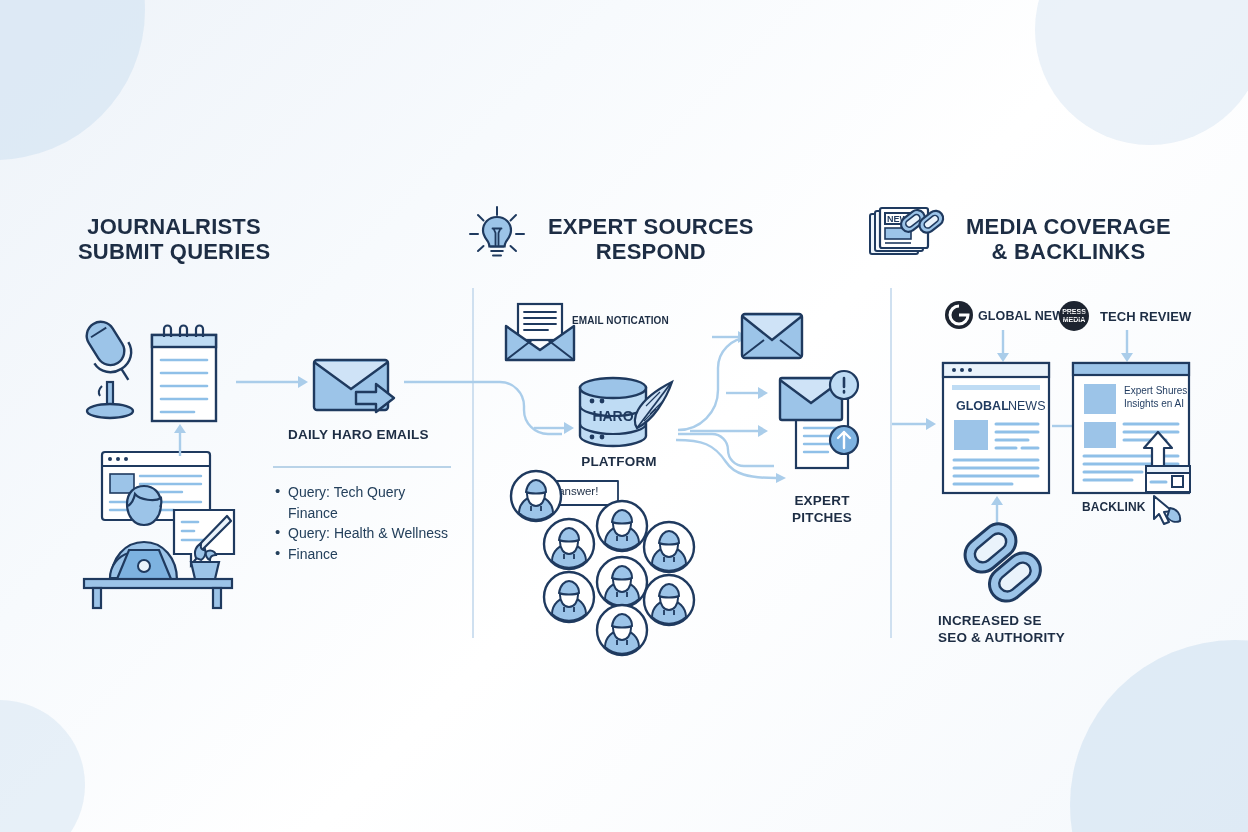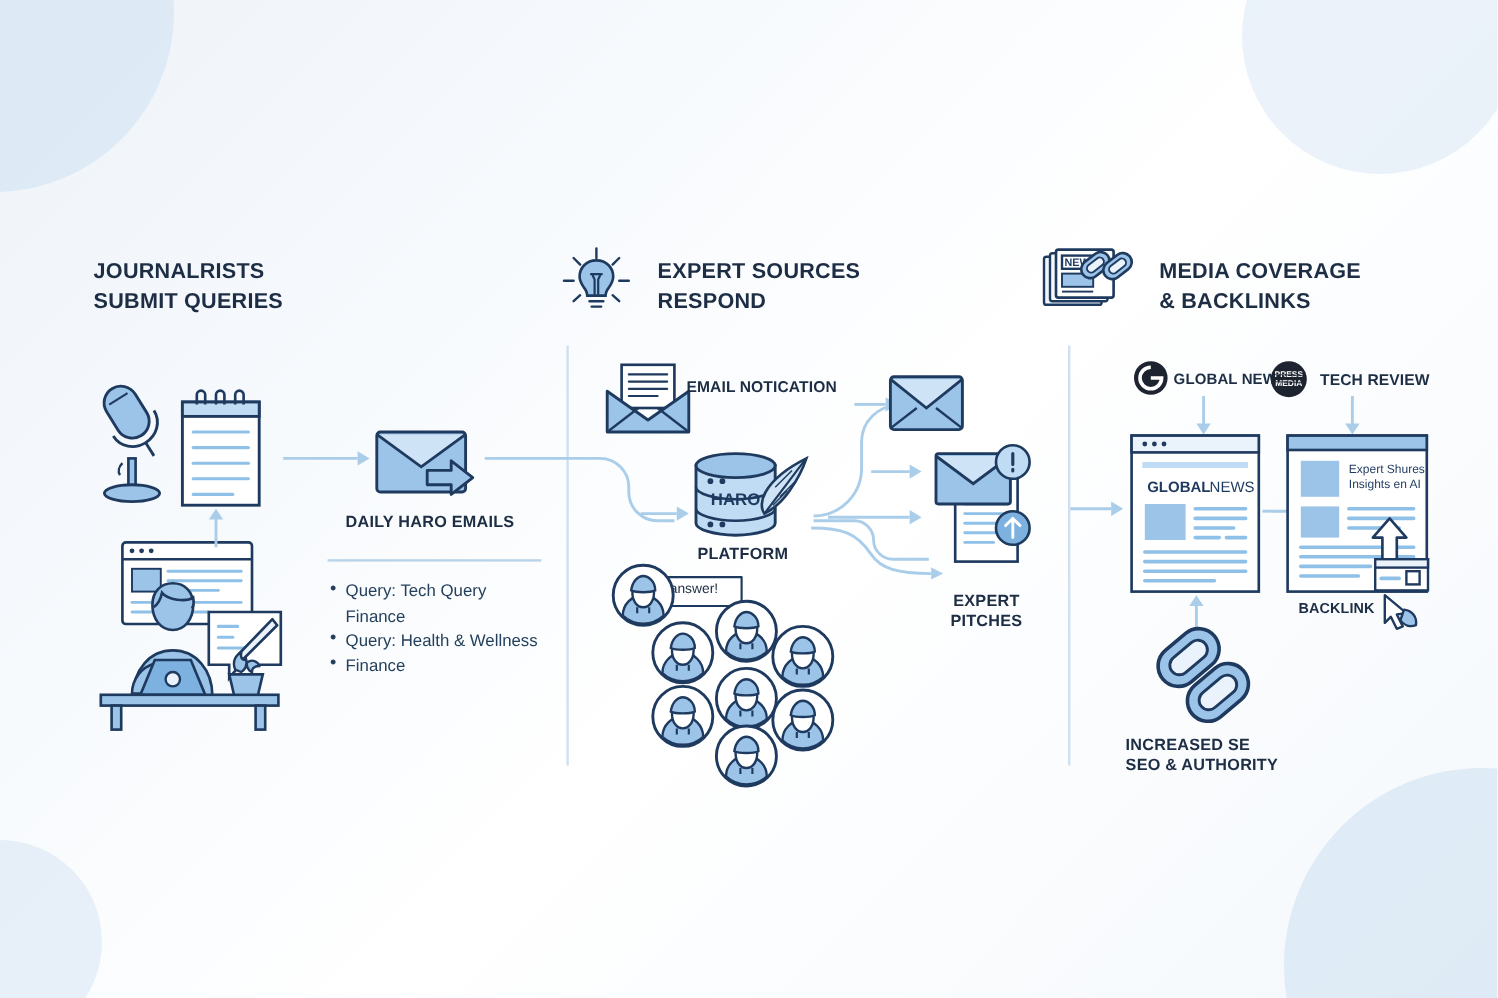--- a/index.html
+++ b/index.html
@@ -18,23 +18,24 @@
   .blob.tl{width:300px;height:300px;left:-155px;top:-140px;}
   .blob.tr{width:230px;height:230px;left:1035px;top:-85px;opacity:.5;}
   .blob.br{width:330px;height:330px;left:1070px;top:640px;}
   .blob.bl{width:170px;height:170px;left:-85px;top:700px;opacity:.55;}
 
   .abs{position:absolute;}
 
   
   .sec-title{
     position:absolute;
-    font-size:18px;font-weight:bold;letter-spacing:.2px;
+    font-size:22px;font-weight:bold;letter-spacing:.2px;
     color:#1d2d44;line-height:25px;text-transform:uppercase;
     white-space:pre-line;
+    text-align:center;
   }
   
   .rail{position:absolute;width:1.5px;background:#cfe0f0;}
 
   
   .lbl{
     position:absolute;color:#1d2d44;font-weight:bold;
     font-size:13.5px;line-height:17px;letter-spacing:.2px;
     text-transform:uppercase;white-space:pre-line;
   }
@@ -235,21 +236,21 @@
       <g stroke="#1f3a5f" stroke-width="1.8" stroke-linecap="round">
         <line x1="20" y1="10" x2="52" y2="10"></line>
           <line x1="20" y1="16" x2="52" y2="16"></line>
         <line x1="20" y1="22" x2="52" y2="22"></line>
           <line x1="20" y1="28" x2="44" y2="28"></line>
       </g>
       <path d="M2 24l34 24 34-24v34H2z" fill="#9cc4e8" stroke="#1f3a5f" stroke-width="2.4" stroke-linejoin="round"></path>
       <path d="M2 58l26-20M70 58L44 38" fill="none" stroke="#1f3a5f" stroke-width="2"></path>
     </svg>
   </div>
-  <div class="small-lbl" style="left:572px;top:315px;font-size:13px;">EMAIL NOTICATION</div>
+  <div class="small-lbl" style="left:572px;top:315px;font-size:10px;">EMAIL NOTICATION</div>
 
   <div class="abs" style="left:574px;top:376px;">
     <svg width="110" height="78" viewBox="0 0 110 78">
       <path d="M6 12v48c0 5 15 10 33 10s33-5 33-10V12z" fill="#bfdcf4" stroke="#1f3a5f" stroke-width="2.4"></path>
       <ellipse cx="39" cy="12" rx="33" ry="10" fill="#9cc4e8" stroke="#1f3a5f" stroke-width="2.4"></ellipse>
       <path d="M6 30c0 5 15 10 33 10s33-5 33-10" fill="none" stroke="#1f3a5f" stroke-width="2.2"></path>
       <path d="M6 48c0 5 15 10 33 10s33-5 33-10" fill="none" stroke="#1f3a5f" stroke-width="2.2"></path>
       <g fill="#1f3a5f">
           <circle cx="18" cy="25" r="2.4"></circle>
           <circle cx="28" cy="25" r="2.4"></circle>

